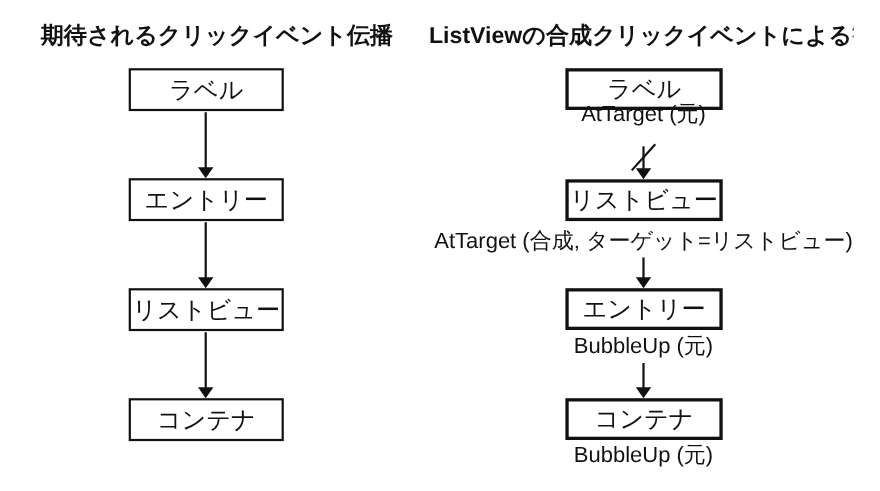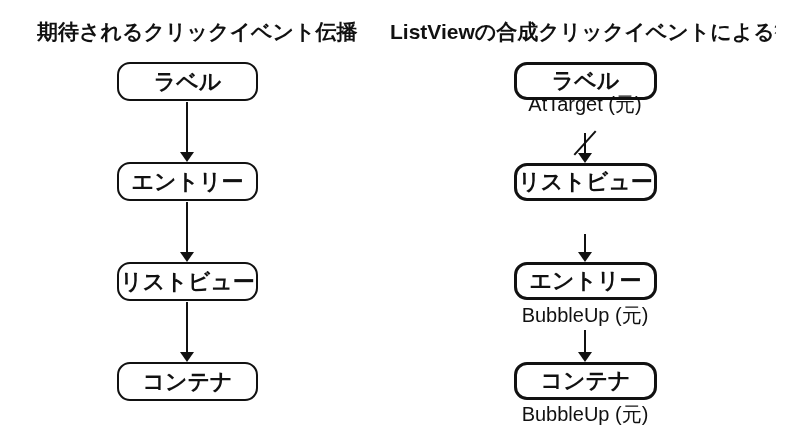--- a/index.html
+++ b/index.html
@@ -27,23 +27,22 @@
   .title-right { left: 390px; top: 18px; }
 
   .box {
     position: absolute;
     box-sizing: border-box;
     background: #ffffff;
     display: flex;
     align-items: center;
     justify-content: center;
     font-size: 22px;
-    font-weight: bold;
+    font-weight: normal;
     white-space: nowrap;
-    border-radius: 13px;
   }
   .box-l {
     left: 117px;
     width: 141px;
     height: 39px;
     border: 2px solid #111111;
   }
   .box-r {
     left: 514px;
     width: 143px;
@@ -131,20 +130,21 @@
   <div class="ann" style="top:92px">AtTarget (元)</div>
 
   <div class="arrow arrow-rx" style="top:133px;height:30px">
     <i class="shaft"></i>
     <i class="head"></i>
     <i class="slash"></i>
   </div>
 
   <div class="box box-r" style="top:163px">リストビュー</div>
 
+  <div class="ann" style="top:207px">AtTarget (合成, ターゲット=リストビュー)</div>
 
   <div class="arrow arrow-rx" style="top:234px;height:28px">
     <i class="shaft"></i>
     <i class="head"></i>
   </div>
 
   <div class="box box-r" style="top:262px">エントリー</div>
 
   <div class="ann" style="top:303px">BubbleUp (元)</div>
 

